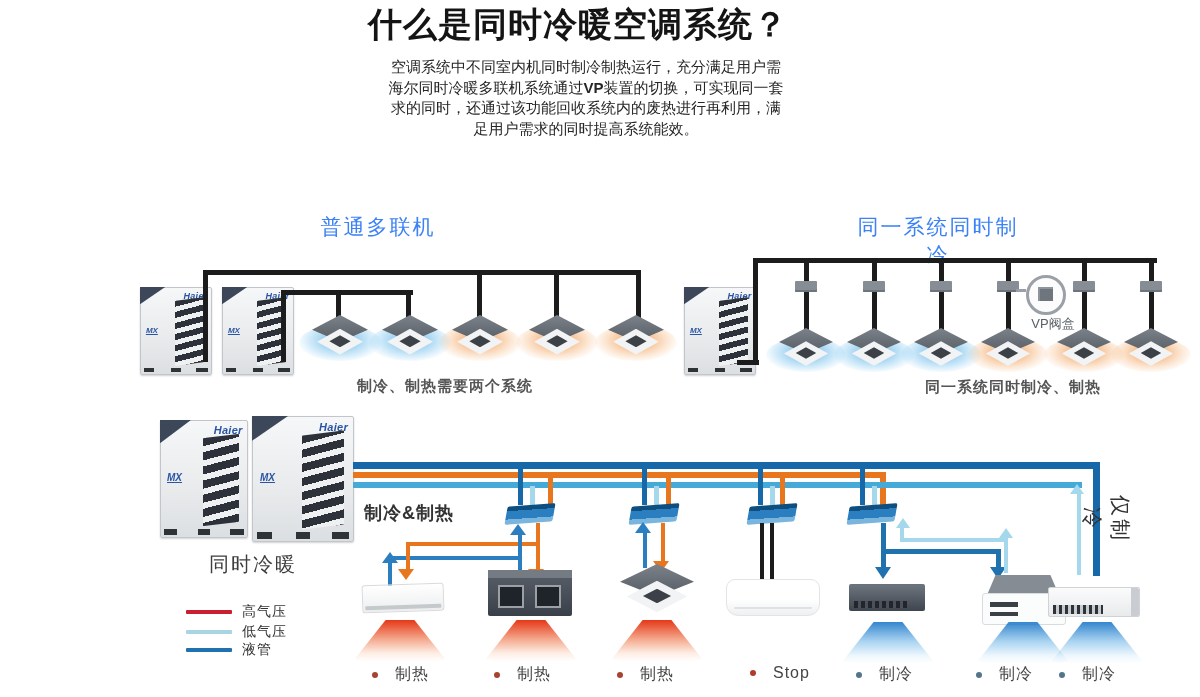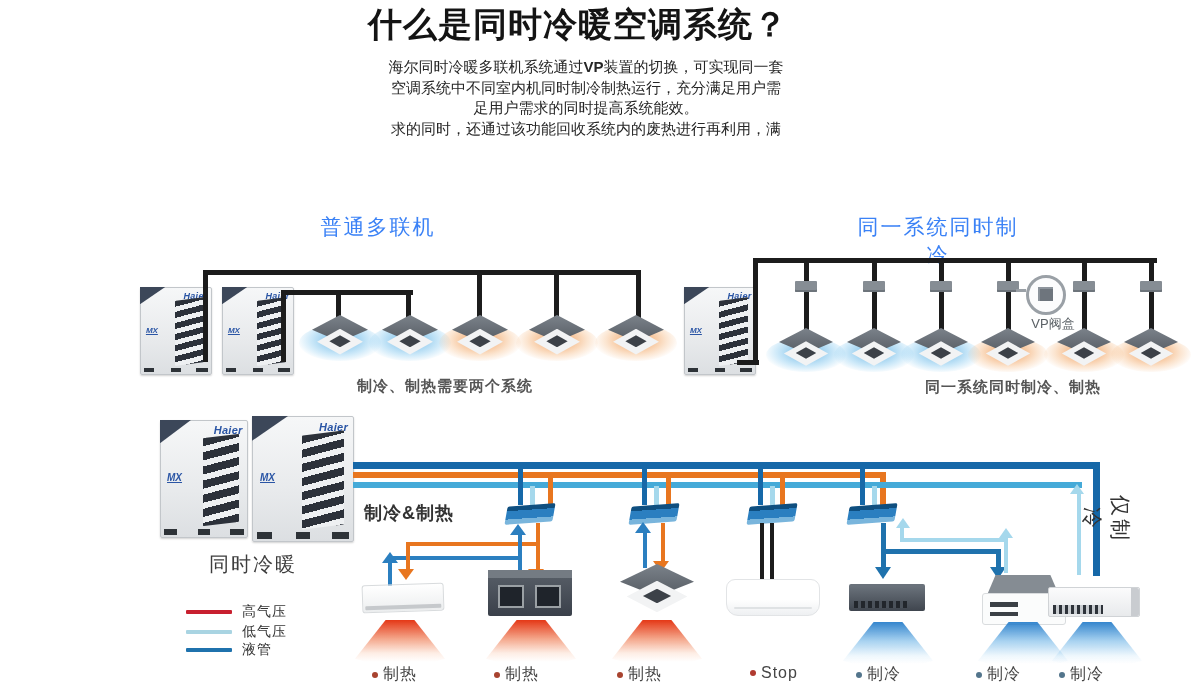--- a/index.html
+++ b/index.html
@@ -80,41 +80,41 @@
   .u-slimwhite{background:linear-gradient(180deg,#fbfbfc,#e8eaec);border:1px solid #d0d3d6;border-radius:2px;}
   .u-slimwhite i{position:absolute;left:4%;bottom:8%;width:56%;height:30%;
       background:repeating-linear-gradient(90deg,#2e333a 0 3px,#c8ccd0 3px 6px);}
   .u-slimwhite b{position:absolute;right:0;top:0;width:9%;height:100%;background:#c9ccd0;border-radius:0 2px 2px 0;}
   
   .glow{position:absolute;width:90px;height:42px;filter:blur(.5px);
       clip-path:polygon(34% 0,66% 0,100% 92%,88% 100%,12% 100%,0 92%);}
   .glow.heat{background:linear-gradient(180deg,rgba(227,45,10,.95) 0%,rgba(235,95,45,.55) 45%,rgba(245,150,100,.18) 78%,rgba(245,150,100,0) 100%);}
   .glow.cool{background:linear-gradient(180deg,rgba(30,120,200,.9) 0%,rgba(80,165,225,.5) 45%,rgba(140,200,240,.15) 80%,rgba(140,200,240,0) 100%);}
   
-  .ulabel{position:absolute;top:664px;display:flex;align-items:center;gap:5px;}
+  .ulabel{position:absolute;top:664px;display:flex;align-items:center;gap:17px;}
   .ulabel .dot{width:6px;height:6px;border-radius:50%;}
   .ulabel .txt{font-size:16px;color:#454545;letter-spacing:1px;}
   .dot.heat{background:#a8432f;}
   .dot.stop{background:#b03a30;}
   .dot.cool{background:#53758c;}
   
   .vp-circle{position:absolute;width:34px;height:34px;border:3px solid #9aa0a6;border-radius:50%;background:#fcfcfd;}
   .vp-cube{position:absolute;left:9px;top:9px;width:15px;height:14px;background:#6e757d;box-shadow:inset 2px 2px 0 #8d949c;}
 </style>
 </head>
 <body>
 
 <div id="canvas">
 
   <div class="abs main-title" style="left:293px;top:2px;width:570px;">什么是同时冷暖空调系统？</div>
   <div class="abs para" style="left:360px;top:57px;width:452px;">
+    <div>空调系统中不同室内机同时制冷制热运行，充分满足用户需</div>
     <div><span>海尔同时冷暖多联机系统通过</span><b>VP</b><span>装置的切换，可实现同一套</span></div>
-    <div>空调系统中不同室内机同时制冷制热运行，充分满足用户需</div>
+    <div>求的同时，还通过该功能回收系统内的废热进行再利用，满</div>
     <div>足用户需求的同时提高系统能效。</div>
-    <div>求的同时，还通过该功能回收系统内的废热进行再利用，满</div>
   </div>
 
   <div class="abs diag-title" style="left:298px;top:213px;width:160px;">普通多联机</div>
 
   <div class="ou" style="left:140px;top:287px;width:70px;height:86px;">
     <div class="ou-tri"></div>
     <div class="ou-haier">Haier</div>
     <div class="ou-mx">MX</div>
     <div class="ou-louver"></div>
     <div class="ou-feet"></div>

